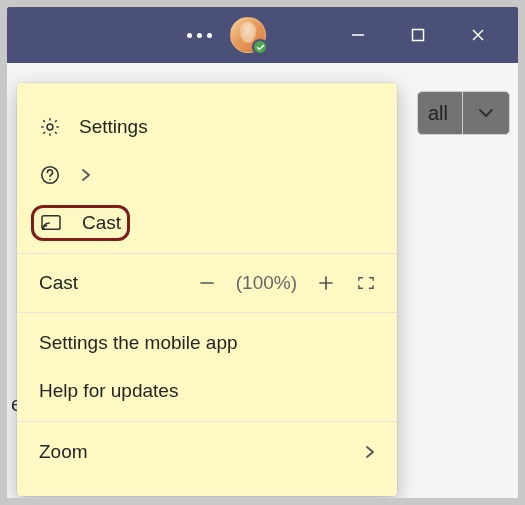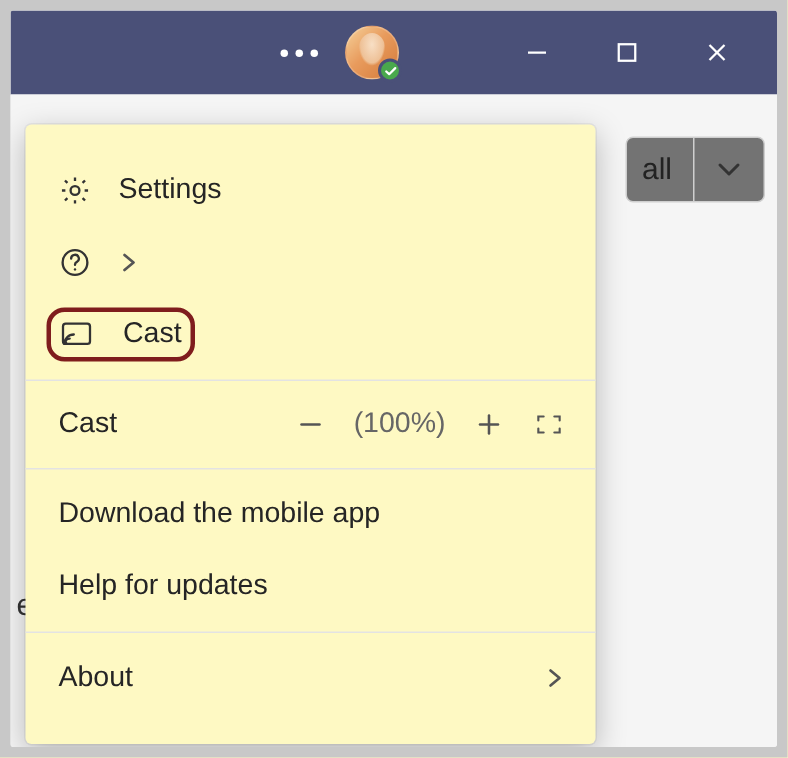--- a/index.html
+++ b/index.html
@@ -317,31 +317,31 @@
             <svg width="20" height="16" viewBox="0 0 22 18" fill="none" stroke="#555" stroke-width="1.6" stroke-linecap="round">
               <path d="M3 6V3h4M19 6V3h-4M3 12v3h4M19 12v3h-4"></path>
             </svg>
           </span>
         </div>
       </div>
 
       <div class="menu-sep"></div>
 
       <div class="menu-item">
-        <span class="label">Download the mobile app</span>
+        <span class="label">Settings the mobile app</span>
       </div>
 
       <div class="menu-item">
         <span class="label">Help for updates</span>
       </div>
 
       <div class="menu-sep"></div>
 
       <div class="menu-item">
-        <span class="label">About</span>
+        <span class="label">Zoom</span>
         <span class="trail">
           <svg width="14" height="14" viewBox="0 0 14 14">
               <path d="M4 2 L10 7 L4 12" stroke="#555" stroke-width="1.8" fill="none" stroke-linecap="round" stroke-linejoin="round"></path>
             </svg>
         </span>
       </div>
 
     </div>
 
   </div>

